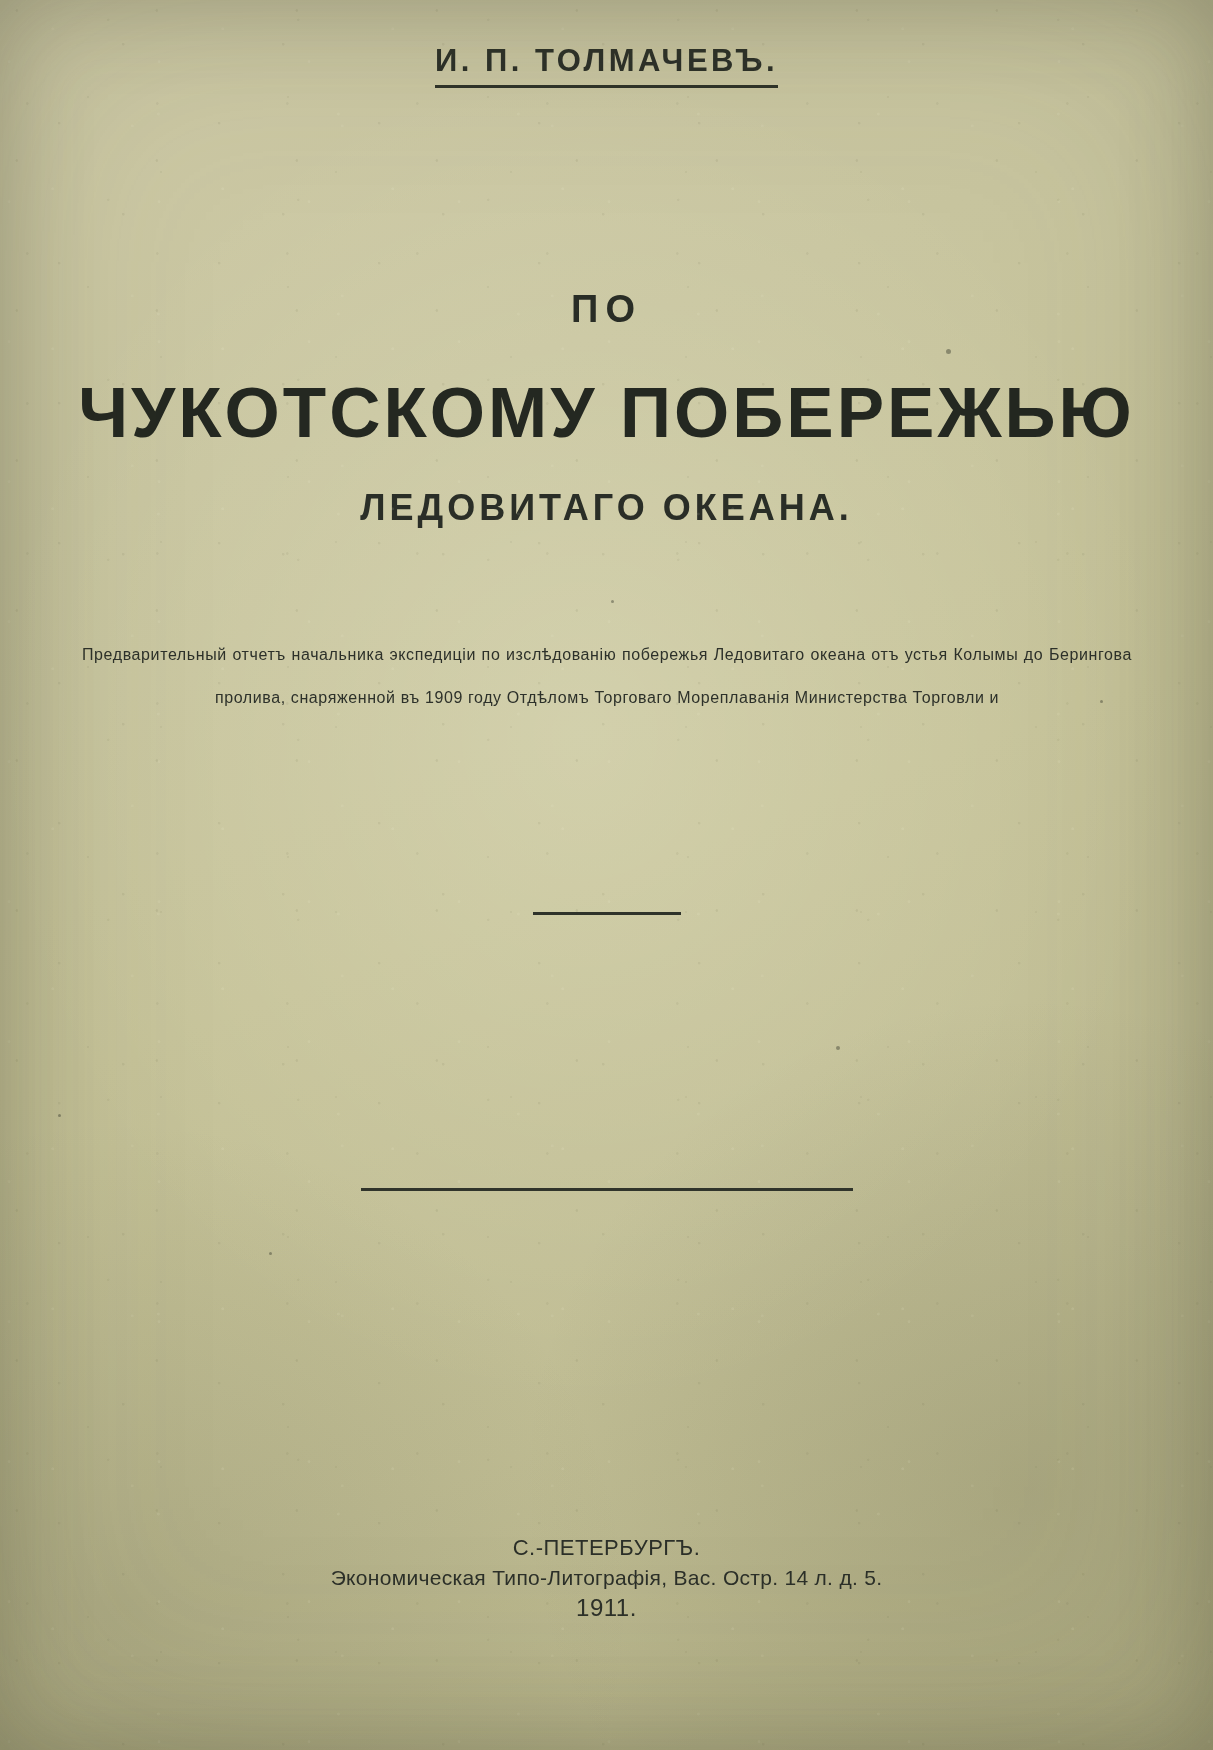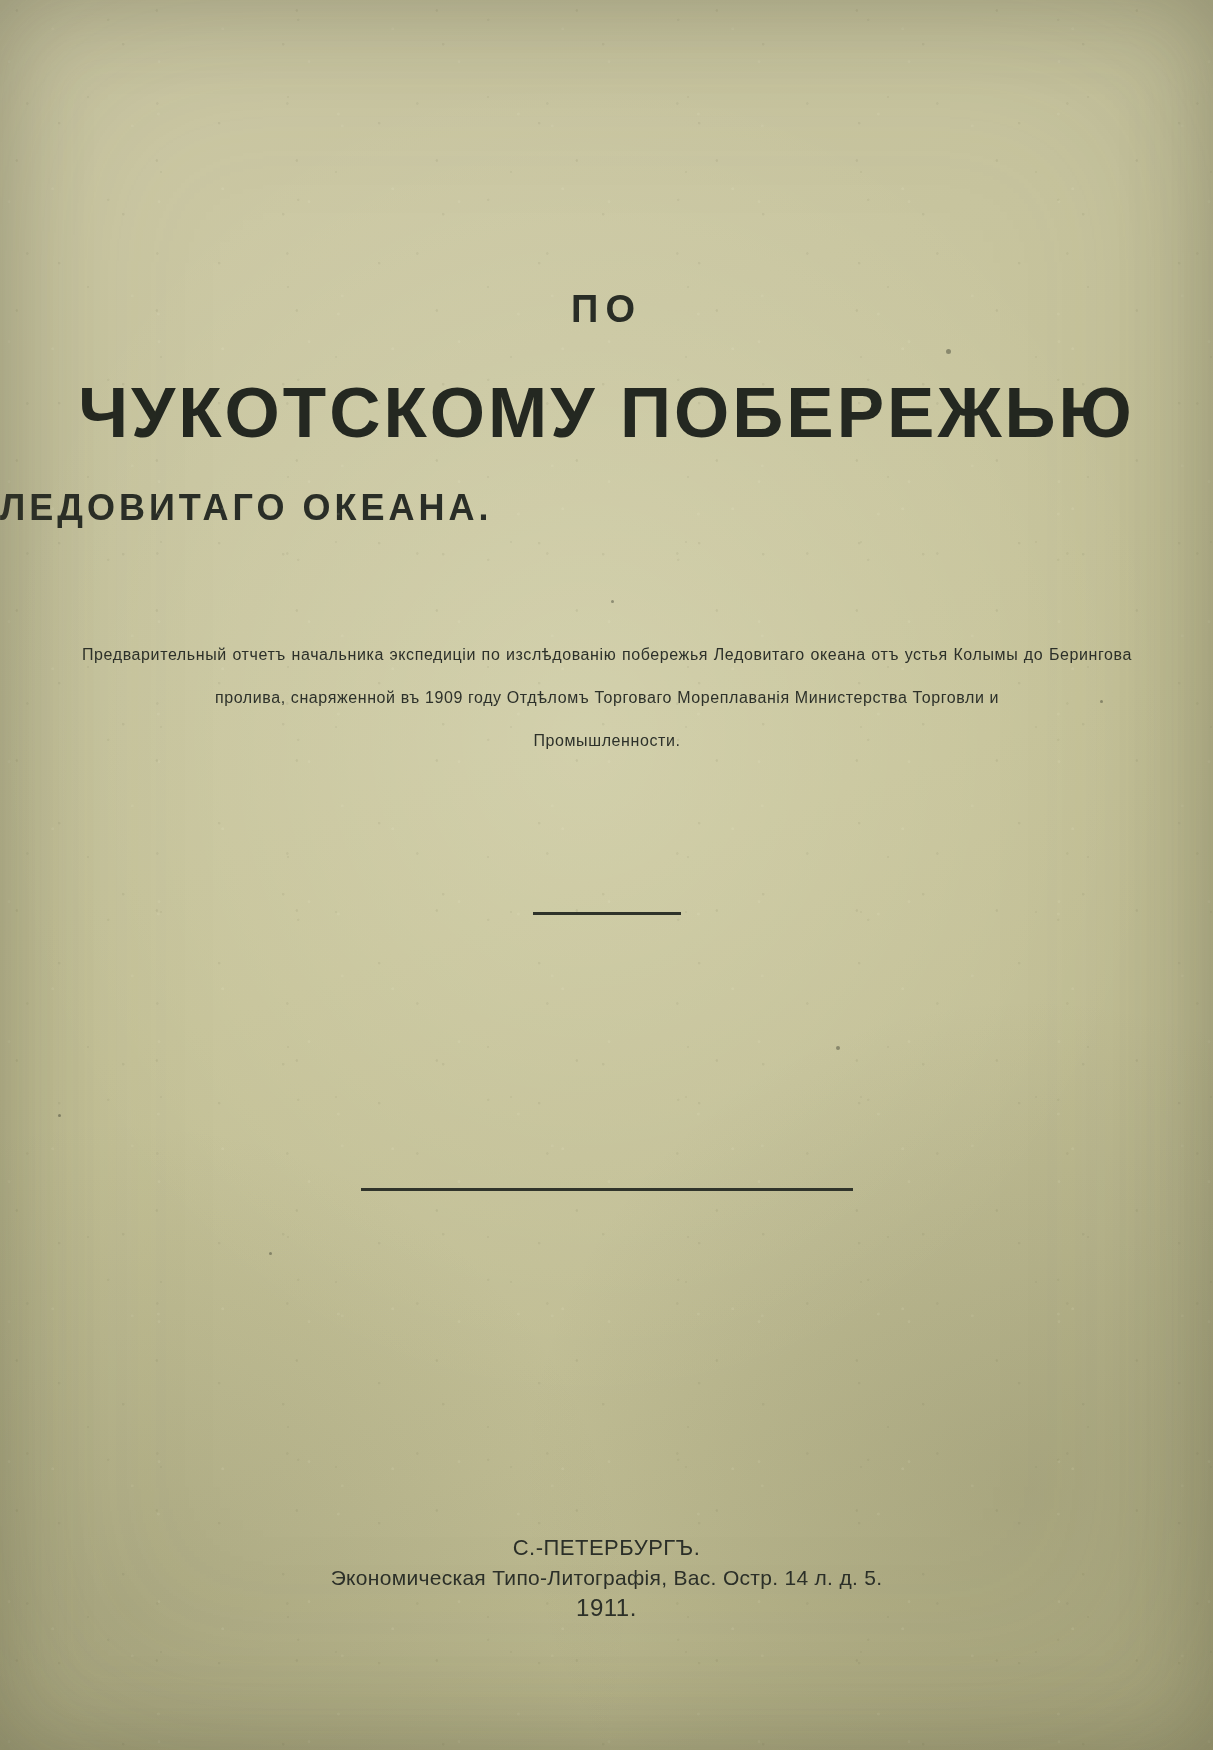--- a/index.html
+++ b/index.html
@@ -93,21 +93,21 @@
     font-size: 71px;
     letter-spacing: 3px;
     font-weight: 700;
     color: #242821;
     white-space: nowrap;
   }
   .title-sub {
     position: absolute;
     top: 487px;
     width: 100%;
-    text-align: left;
+    text-align: center;
     font-size: 36px;
     letter-spacing: 4px;
     font-weight: 700;
     color: #2a2e27;
   }
 
   
   .abstract {
     position: absolute;
     top: 633px;
@@ -179,28 +179,30 @@
     font-size: 24px;
     letter-spacing: 0.5px;
     line-height: 30px;
   }
 </style>
 </head>
 <body>
 
 <div class="page">
 
+  <div class="author-block">
+    <span class="author-name">И. П. ТОЛМАЧЕВЪ.</span>
+  </div>
 
   <div class="title-po">ПО</div>
   <div class="title-main">ЧУКОТСКОМУ ПОБЕРЕЖЬЮ</div>
   <div class="title-sub">ЛЕДОВИТАГО ОКЕАНА.</div>
 
   <div class="abstract">
     <span>Предварительный отчетъ начальника экспедиціи по изслѣдованію побережья Ледовитаго океана отъ устья Колымы до Берингова пролива, снаряженной въ 1909 году Отдѣломъ Торговаго Мореплаванія Министерства Торговли и</span>
-    <span class="last-line">Промышленности.</span>
   </div>
 
   <div class="rule-short"></div>
 
 
   <div class="rule-long"></div>
 
   <div class="imprint">
     <div class="city">С.-ПЕТЕРБУРГЪ.</div>
     <div class="printer">Экономическая Типо-Литографія, Вас. Остр. 14 л. д. 5.</div>

